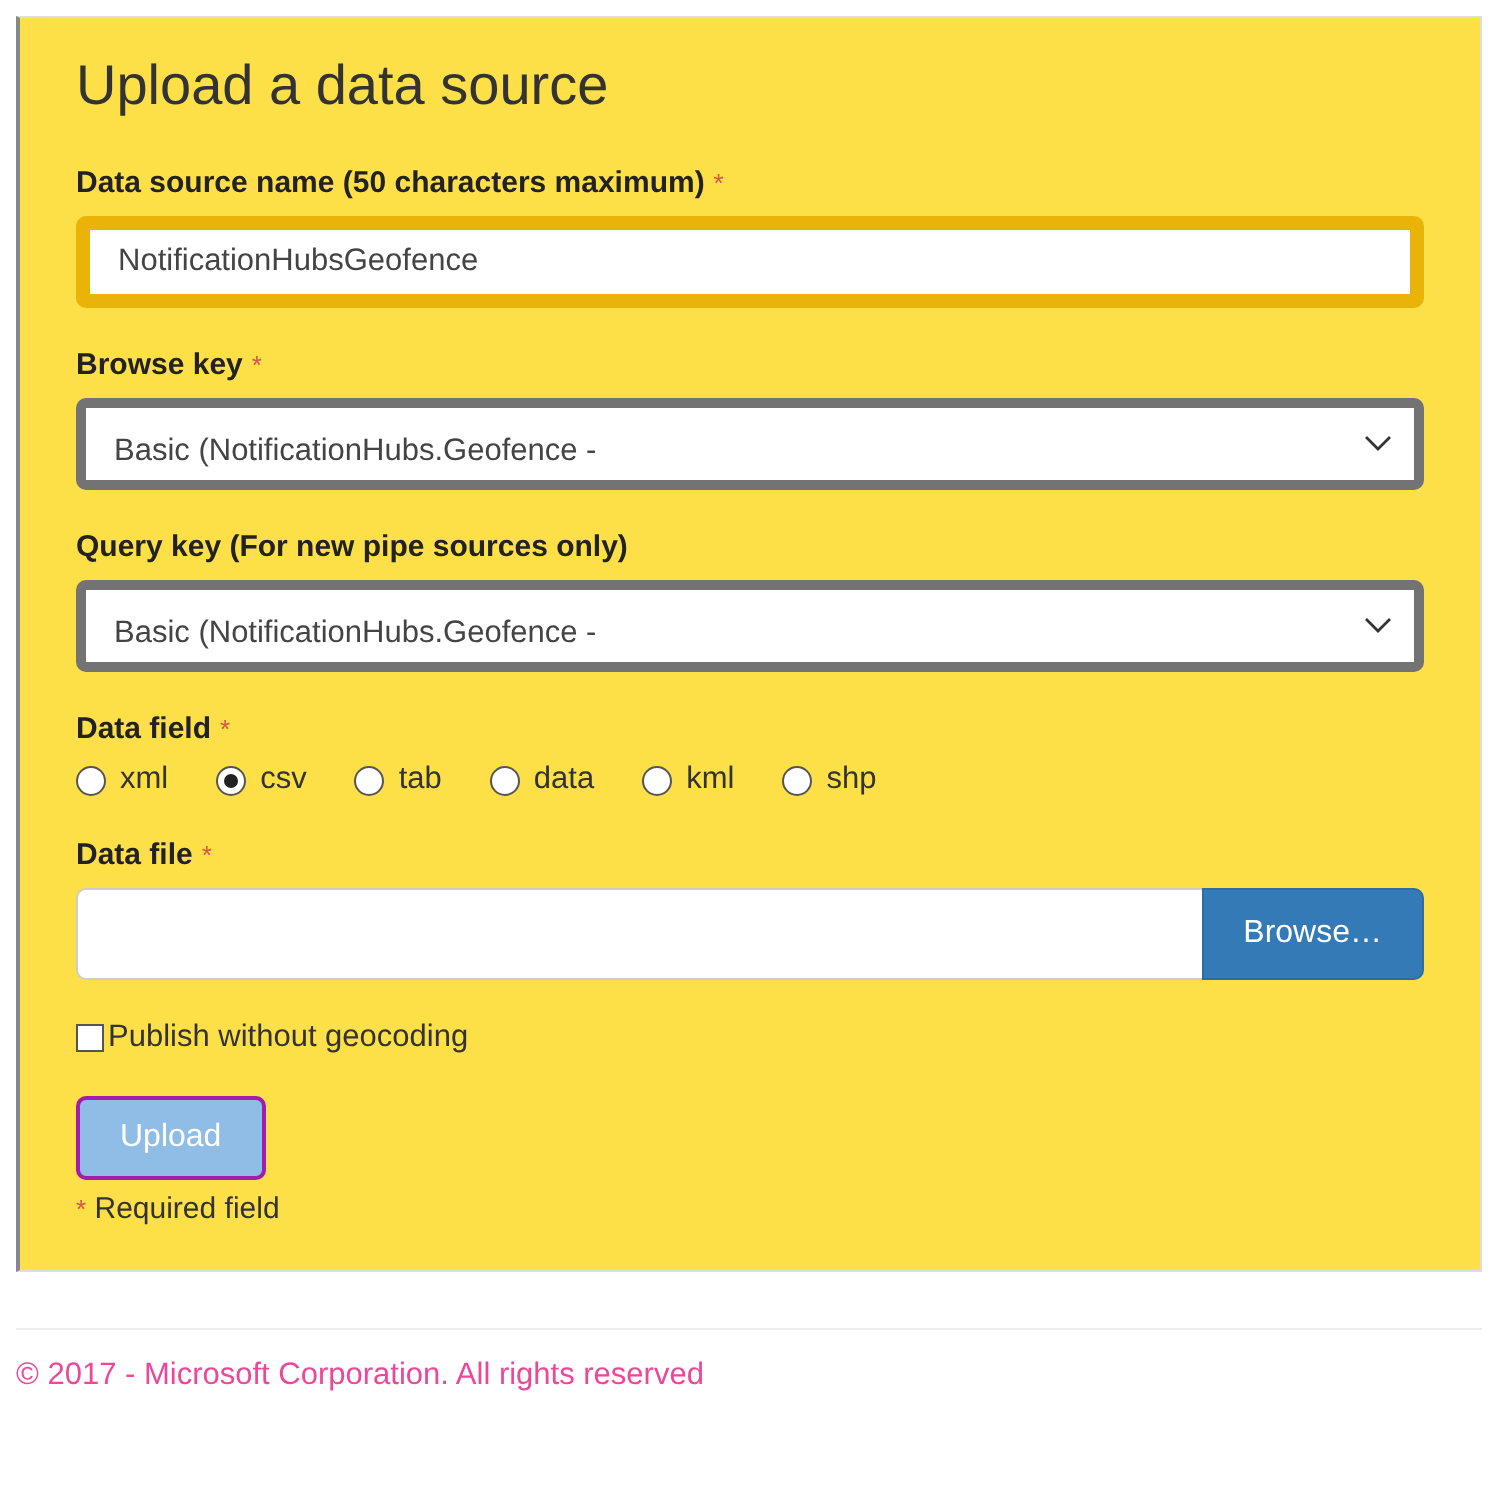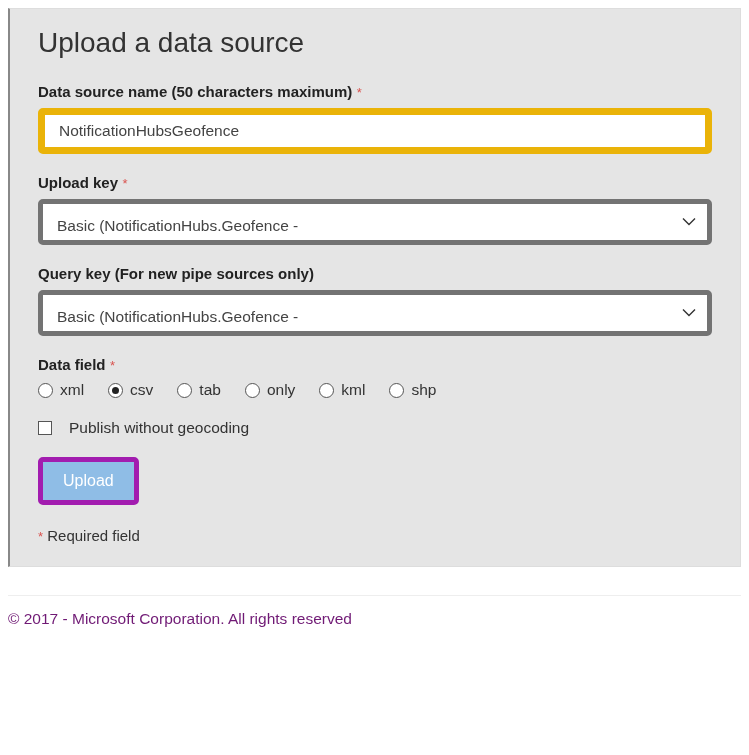--- a/index.html
+++ b/index.html
@@ -6,21 +6,21 @@
   body {
     font-family: "Segoe UI", Arial, sans-serif;
     background: #fff;
     color: #333;
     width: 749px;
   }
   .panel {
     margin: 8px 8px 0 8px;
     border: 1px solid #ddd;
     border-left: 2px solid #888;
-    background: #e5e5e5;
+    background: #fde047;
     padding: 18px 28px 22px 28px;
   }
   .panel-title {
     font-size: 28px;
     font-weight: 400;
     color: #333;
     margin-bottom: 24px;
   }
   .field { margin-bottom: 20px; }
   .label {
@@ -91,69 +91,69 @@
     height: 46px;
     padding: 0 20px;
     background: #337ab7;
     color: #fff;
     border: 1px solid #2e6da4;
     border-radius: 0 5px 5px 0;
     font-size: 16px;
     cursor: pointer;
     font-family: inherit;
   }
-  .checkbox-row { display: flex; align-items: center; gap: 17px; margin-bottom: 20px; }
+  .checkbox-row { display: flex; align-items: center; gap: 2px; margin-bottom: 20px; }
   .checkbox-box {
     width: 14px; height: 14px;
     border: 1.5px solid #555;
     background: #fff;
     display: inline-block;
   }
   .checkbox-label { font-size: 15.5px; color: #333; }
   .upload-btn {
     background: #8fbde6;
-    border: 5px solid #a21caf;
+    border: 2px solid #a21caf;
     color: #fff;
     font-size: 16px;
     padding: 10px 20px;
     border-radius: 5px;
     cursor: pointer;
     font-family: inherit;
   }
-  .required-note { margin-top: 22px; font-size: 15px; color: #333; }
+  .required-note { margin-top: 6px; font-size: 15px; color: #333; }
   .footer-hr {
     margin: 28px 8px 14px 8px;
     border: none;
     border-top: 1px solid #eee;
   }
   .footer {
     padding: 0 25px 18px 8px;
     font-size: 15.5px;
-    color: #701a75;
+    color: #ec4899;
   }
 </style>
 </head>
 <body>
 
 <div class="panel">
   <h1 class="panel-title">Upload a data source</h1>
 
   
   <div class="field">
     <div>
       <span class="label">Data source name (50 characters maximum)</span>
       <span class="req">*</span>
     </div>
     <input class="text-input" type="text" value="NotificationHubsGeofence" style="">
   </div>
 
   
   <div class="field">
     <div>
-      <span class="label">Upload key</span>
+      <span class="label">Browse key</span>
       <span class="req">*</span>
     </div>
     <div class="select-wrap">
       <div class="select-display">Basic (NotificationHubs.Geofence -</div>
       <span class="chevron">
         <svg width="14" height="9" viewBox="0 0 14 9">
             <path d="M1 1 L7 7 L13 1" stroke="#333" stroke-width="1.4" fill="none"></path>
           </svg>
       </span>
     </div>
@@ -190,34 +190,44 @@
             <span class="radio-dot"></span>
           </span>
           <span class="radio-label">csv</span>
         </div>
         <div class="radio-item">
           <span class="radio-circle"></span>
           <span class="radio-label">tab</span>
         </div>
         <div class="radio-item">
           <span class="radio-circle"></span>
-          <span class="radio-label">only</span>
+          <span class="radio-label">data</span>
         </div>
         <div class="radio-item">
           <span class="radio-circle"></span>
           <span class="radio-label">kml</span>
         </div>
         <div class="radio-item">
           <span class="radio-circle"></span>
           <span class="radio-label">shp</span>
         </div>
       </div>
   </div>
 
   
+  <div class="field">
+    <div>
+      <span class="label">Data file</span>
+      <span class="req">*</span>
+    </div>
+    <div class="file-row">
+      <input class="file-input" type="text" readonly="" value="" style="">
+      <button class="browse-btn">Browse…</button>
+    </div>
+  </div>
 
   
   <div class="checkbox-row">
     <span class="checkbox-box"></span>
     <span class="checkbox-label">Publish without geocoding</span>
   </div>
 
   
   <button class="upload-btn">Upload</button>
 

